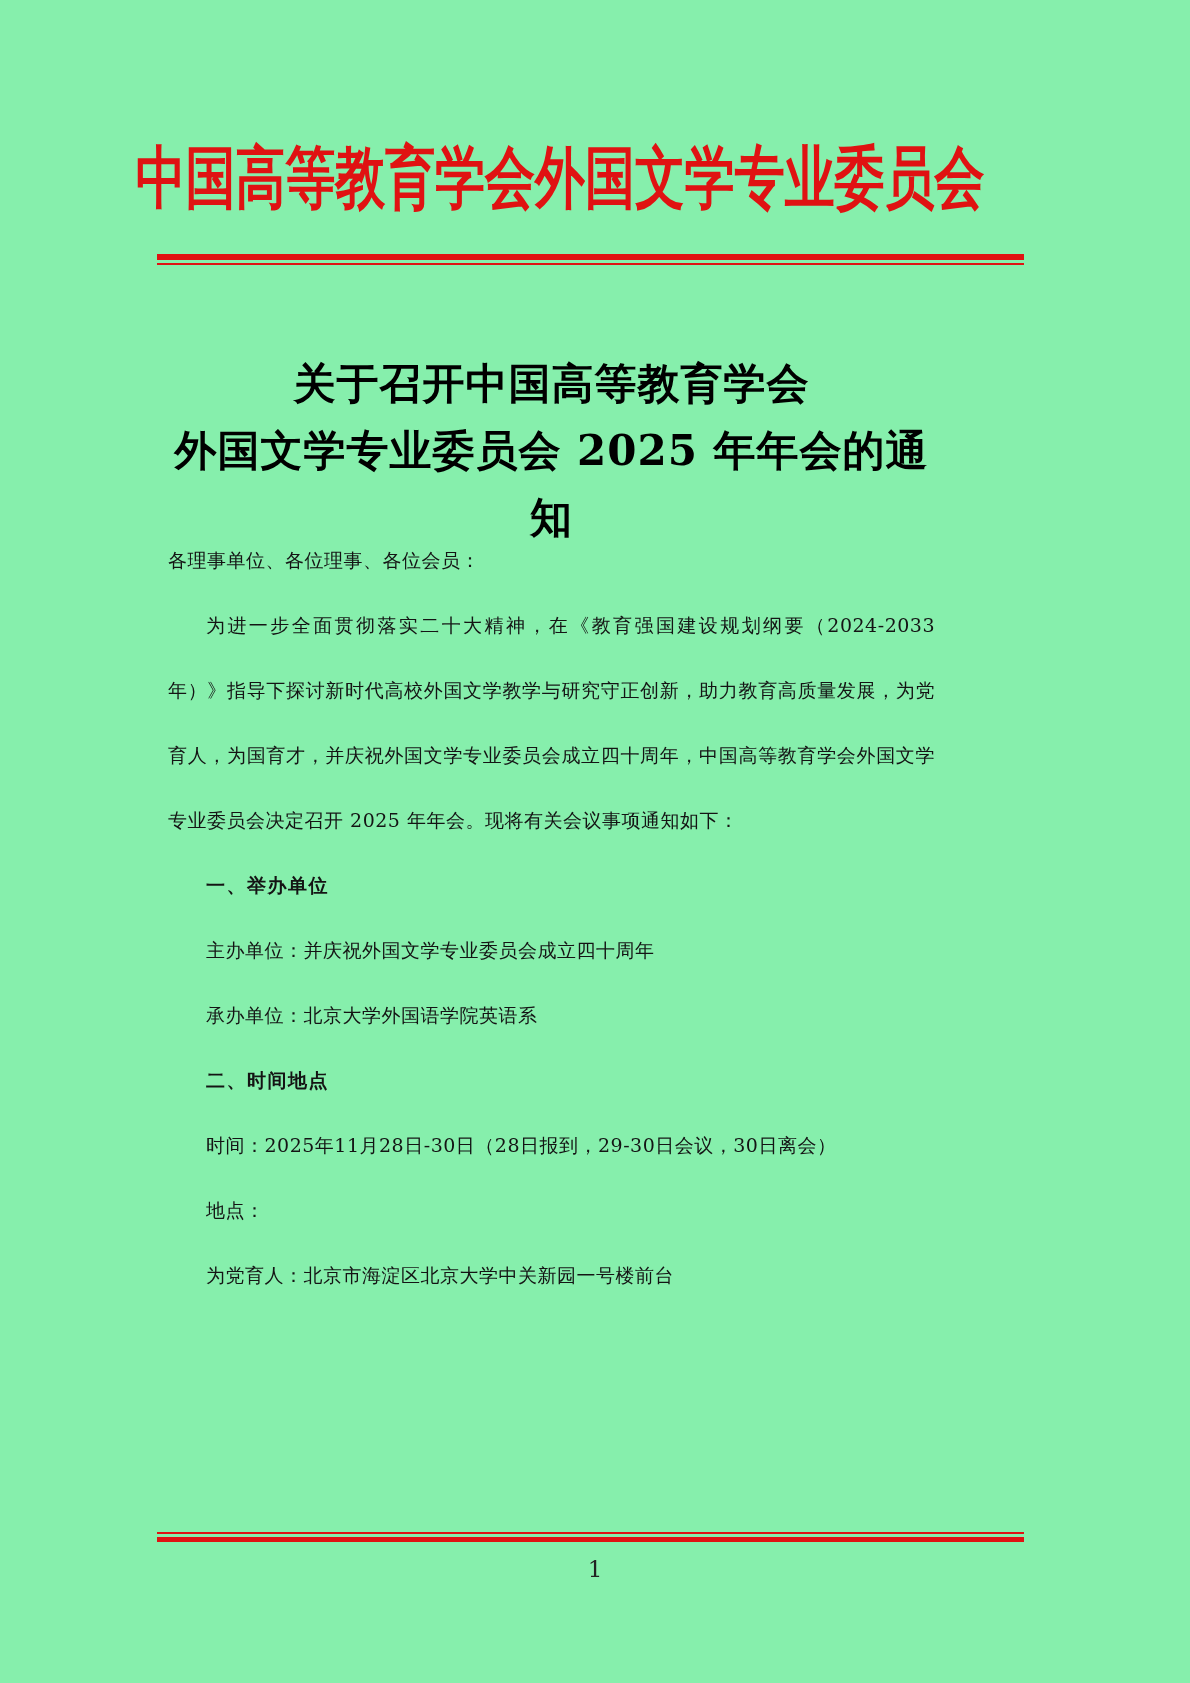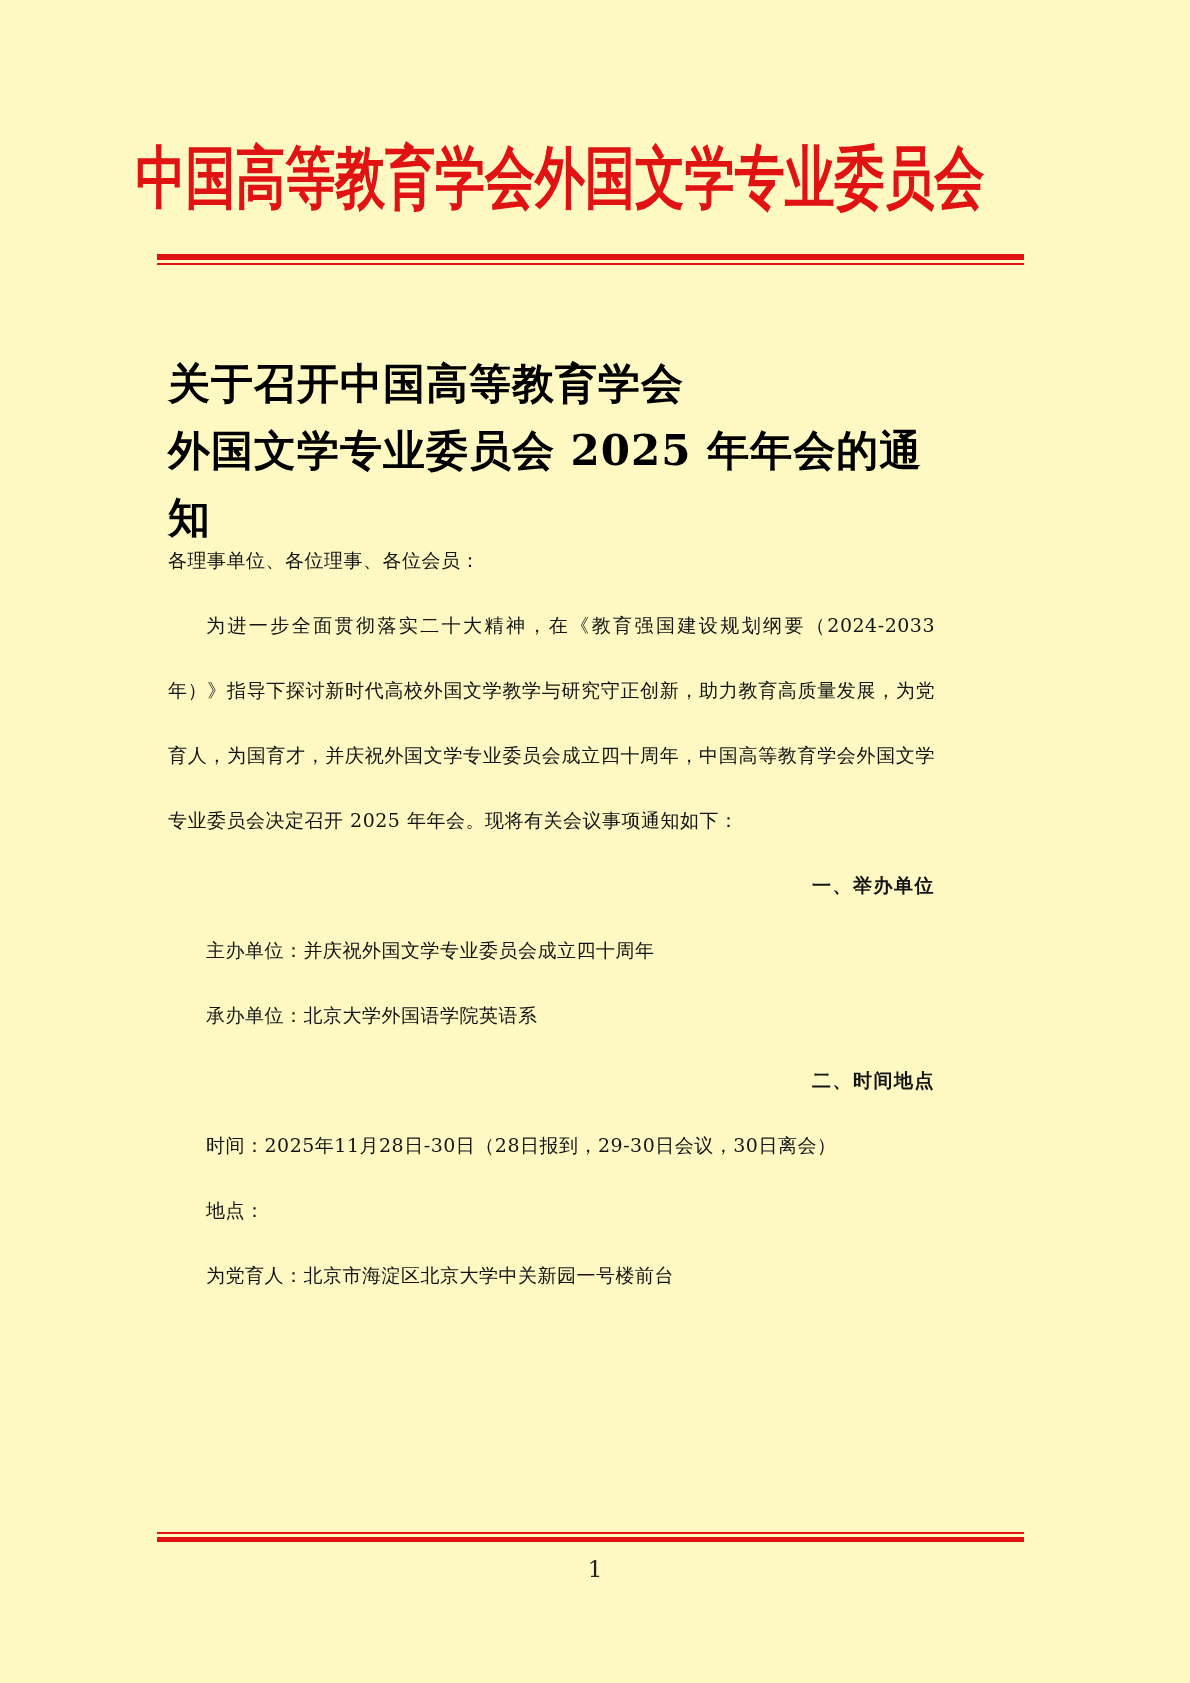--- a/index.html
+++ b/index.html
@@ -2,21 +2,21 @@
 <html style="--accent: #e01212;"><head>
 <meta charset="utf-8">
 <style>
   :root { --accent: #e01212; }
   * { box-sizing: border-box; }
   html, body { margin: 0; padding: 0; background: #ffffff; }
   .page {
     position: relative;
     width: 1190px;
     height: 1683px;
-    background: #fef9c3;
+    background: #86efac;
     overflow: hidden;
     font-family: "DejaVu Serif", "Liberation Serif", serif;
     color: #141414;
   }
   
   .org-name {
     position: absolute;
     top: 128px;
     left: 0;
     right: 70px;
@@ -39,20 +39,21 @@
   .rule-top .bar-thin { height: 2px; background: var(--accent); margin-top: 3px; }
   .rule-bottom { top: 1532px; }
   .rule-bottom .bar-thin { height: 2px; background: var(--accent); }
   .rule-bottom .bar-thick { height: 5px; background: var(--accent); margin-top: 3px; }
   
   .doc-title {
     position: absolute;
     top: 350px;
     left: 168px;
     width: 767px;
+    text-align: center;
     font-weight: bold;
     font-size: 42px;
     line-height: 67px;
     letter-spacing: 1px;
     color: #000000;
   }
   
   .body-text {
     position: absolute;
     top: 528px;
@@ -63,21 +64,21 @@
     letter-spacing: 0.5px;
     color: #141414;
   }
   .block { margin: 0; text-align: justify; }
   .indent { text-indent: 2em; }
   .heading {
     font-family: Liberation Sans, sans-serif;
     font-weight: bold;
     text-indent: 2em;
     letter-spacing: 1.5px;
-    text-align: right;
+    text-align: left;
   }
   
   .page-number {
     position: absolute;
     top: 1556px;
     left: 0;
     width: 100%;
     text-align: center;
     font-size: 23px;
     color: #222222;

